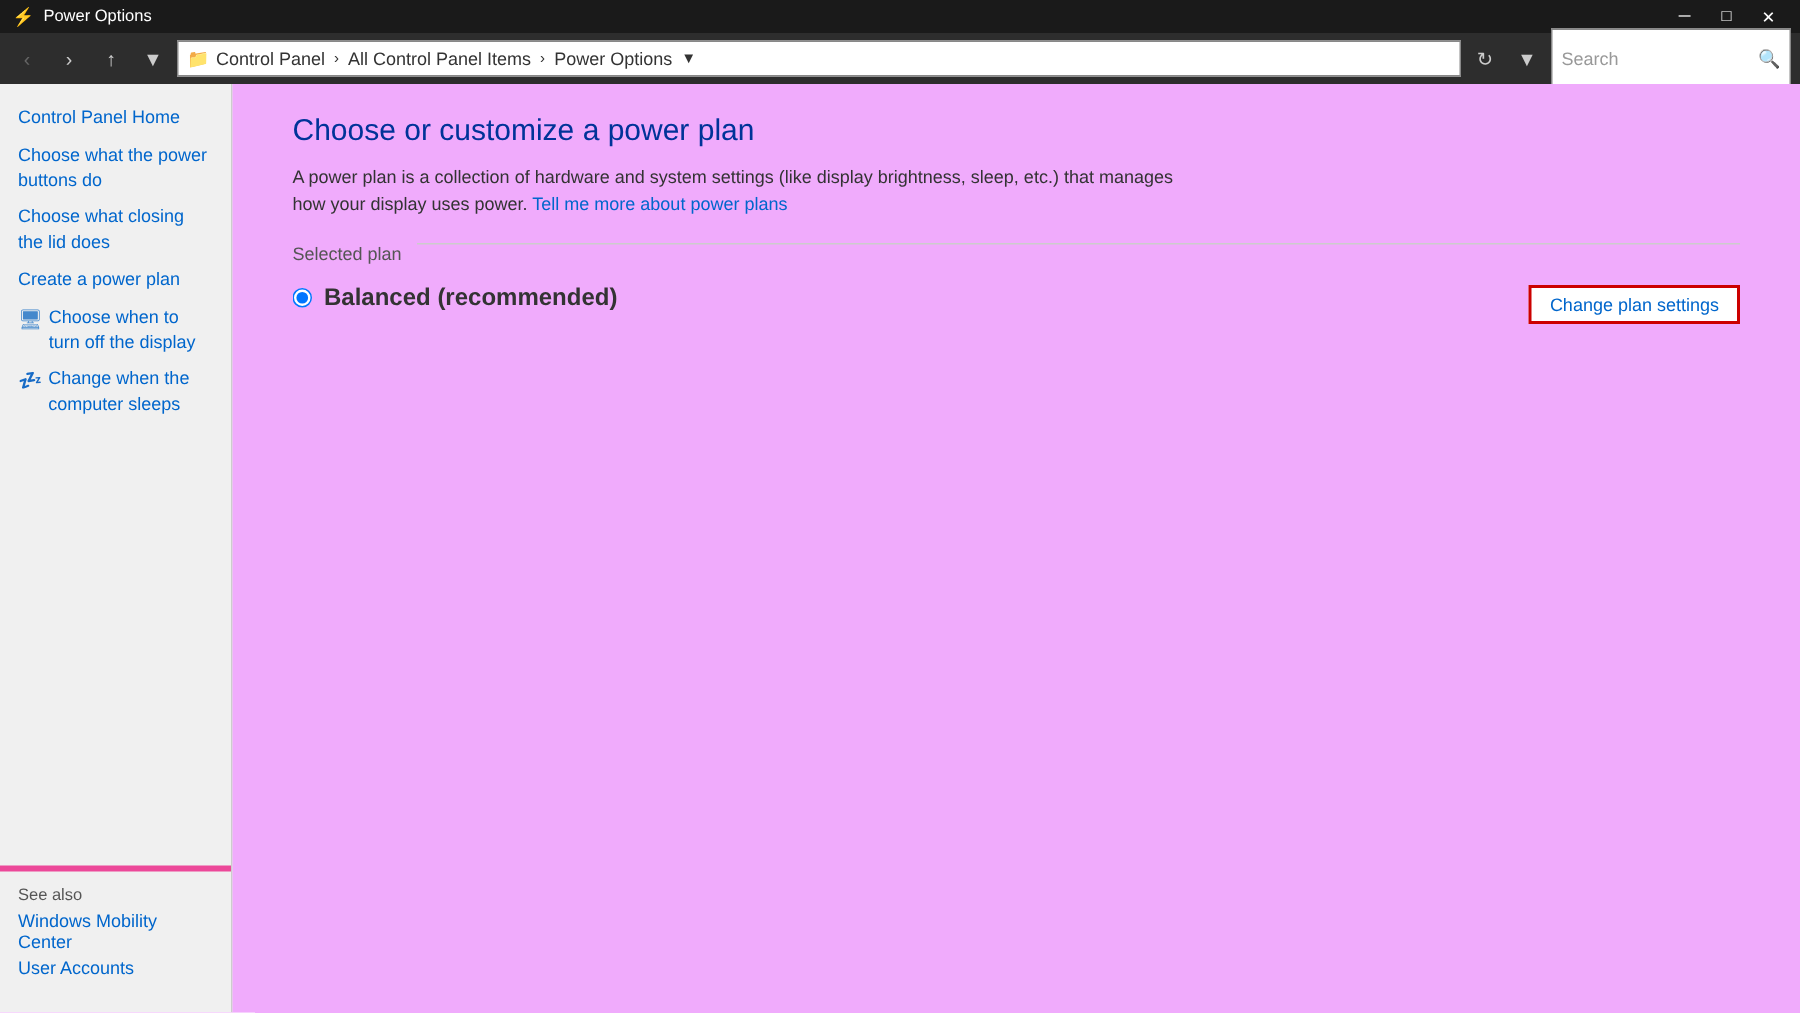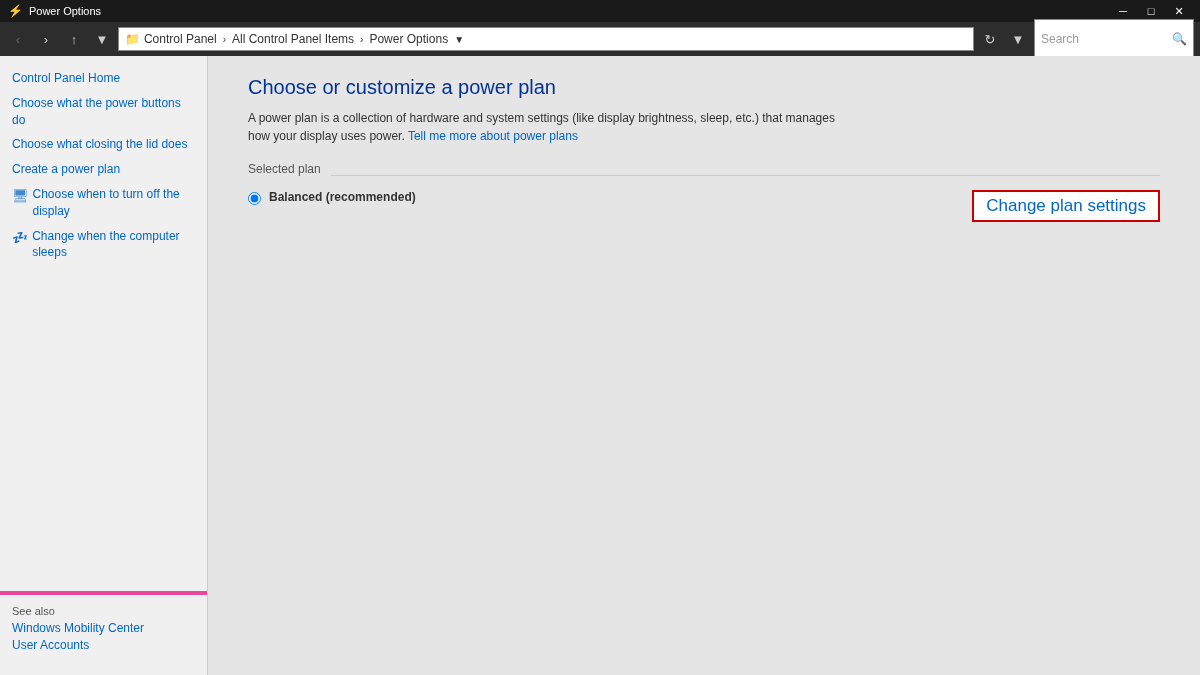--- a/index.html
+++ b/index.html
@@ -98,21 +98,21 @@
 
     
     .main-container {
       display: flex;
       flex: 1;
       overflow: hidden;
     }
 
     
     .sidebar {
-      width: 208px;
+      width: 155px;
       background: #f0f0f0;
       border-right: 1px solid #ccc;
       padding: 10px 0;
       display: flex;
       flex-direction: column;
       flex-shrink: 0;
       overflow-y: auto;
     }
     .sidebar-nav {
       flex: 1;
@@ -153,21 +153,21 @@
       font-size: 14px;
       flex-shrink: 0;
       margin-top: 1px;
     }
 
     
     .content {
       flex: 1;
       padding: 20px 40px;
       overflow-y: auto;
-      background: #e5e5e5;
+      background: #f0abfc;
     }
     .page-title {
       font-size: 20px;
       font-weight: 300;
       color: #003399;
       margin-bottom: 10px;
     }
     .page-description {
       font-size: 12px;
       color: #333;
@@ -177,21 +177,21 @@
     .description-link {
       color: #06c;
       text-decoration: none;
       cursor: pointer;
       margin-top: 24px;
     }
 
     
     .section-header {
       display: flex;
-      align-items: flex-end;
+      align-items: flex-start;
       margin: 17px 0 10px 0;
     }
     .section-label {
       font-size: 12px;
       color: #555;
       white-space: nowrap;
       margin-right: 10px;
     }
     .section-line {
       flex: 1;
@@ -201,41 +201,41 @@
 
     
     .plan-row {
       display: flex;
       align-items: flex-start;
       justify-content: space-between;
       padding: 4px 0;
     }
     .plan-info { flex: 1; }
     .plan-name {
-      font-size: 12px;
+      font-size: 16px;
       font-weight: bold;
       color: #333;
     }
     .plan-desc {
       font-size: 12px;
       color: #555;
       margin-top: 2px;
     }
     .plan-radio {
       margin-right: 8px;
       margin-top: 2px;
     }
     .plan-left { display: flex; align-items: flex-start; }
 
     
     .change-plan-btn {
       border: 2px solid #cc0000;
       background: #fff;
       color: #06c;
-      font-size: 17px;
+      font-size: 12px;
       padding: 4px 12px;
       cursor: pointer;
       white-space: nowrap;
       text-decoration: none;
       display: inline-block;
       margin-left: 44px;
     }
   </style>
 </head>
 <body>

